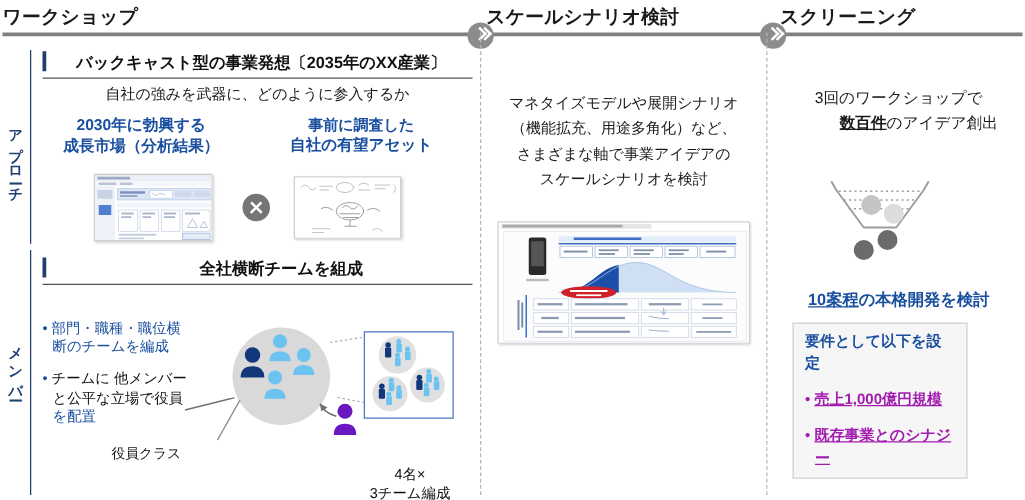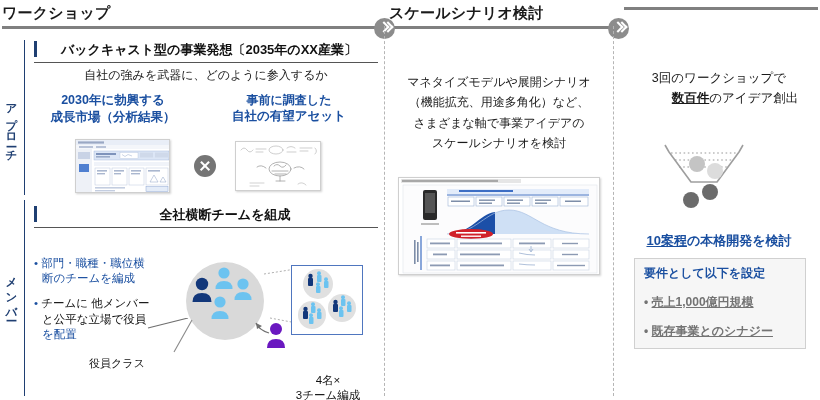--- a/index.html
+++ b/index.html
@@ -102,21 +102,21 @@
   }
 
   
   .req-box {
     position: absolute; background: #f6f6f6; border: 1px solid #d0d0d0;
     padding: 6px 8px 7px 9px;
   }
   .req-title { font-size: 12px; font-weight: bold; color: #1a4fa0; margin-bottom: 2px; }
   .req-box ul { list-style: none; }
   .req-box li {
-    font-size: 12px; font-weight: bold; color: #737373;
+    font-size: 12px; font-weight: bold; color: #a21caf;
     text-indent: -8px; padding-left: 8px; line-height: 1.45; margin-top: 12px;
   }
   .req-box li::before { content: "\2022 "; }
   .u { text-decoration: underline; }
 </style>
 </head>
 <body>
 
 <div id="root">
 
@@ -124,20 +124,21 @@
     <div class="col-title">ワークショップ</div>
     <div class="hdr-rule"></div>
   </div>
 
   <div class="col-header" style="left:389px; top:4px; width:222px;">
     <div class="col-title">スケールシナリオ検討</div>
     <div class="hdr-rule"></div>
   </div>
 
   <div class="col-header" style="left:624px; top:4px; width:194px;">
+    <div class="col-title">スクリーニング</div>
     <div class="hdr-rule"></div>
   </div>
 
   <div class="chevron" style="left:374px;"></div>
   <div class="chevron" style="left:608px;"></div>
 
   <div class="divider" style="left:384px;"></div>
   <div class="divider" style="left:613px;"></div>
 
   <div class="rail" style="top:62px; height:128px;">アプローチ</div>
@@ -442,21 +443,21 @@
     <circle cx="42" cy="24" r="8" fill="#c4c4c4"></circle>
     <circle cx="60" cy="31" r="8" fill="#dcdcdc"></circle>
     <circle cx="55" cy="52" r="8" fill="#6b6b6b"></circle>
     <circle cx="36" cy="60" r="8" fill="#6b6b6b"></circle>
   </svg>
 
   <div style="position:absolute; left:620px; top:231px; width:198px; text-align:center;">
     <span class="blue-text u" style="font-size:13px;">10案程</span><span class="blue-text" style="font-size:13px;">の本格開発を検討</span>
   </div>
 
-  <div class="req-box" style="left:634px; top:258px; width:172px;">
+  <div class="req-box" style="left:634px; top:258px; width:140px;">
     <div class="req-title">要件として以下を設定</div>
     <ul>
       <li>
         <span class="u">売上1,000億円規模</span>
       </li>
       <li>
         <span class="u">既存事業とのシナジー</span>
       </li>
     </ul>
   </div>

